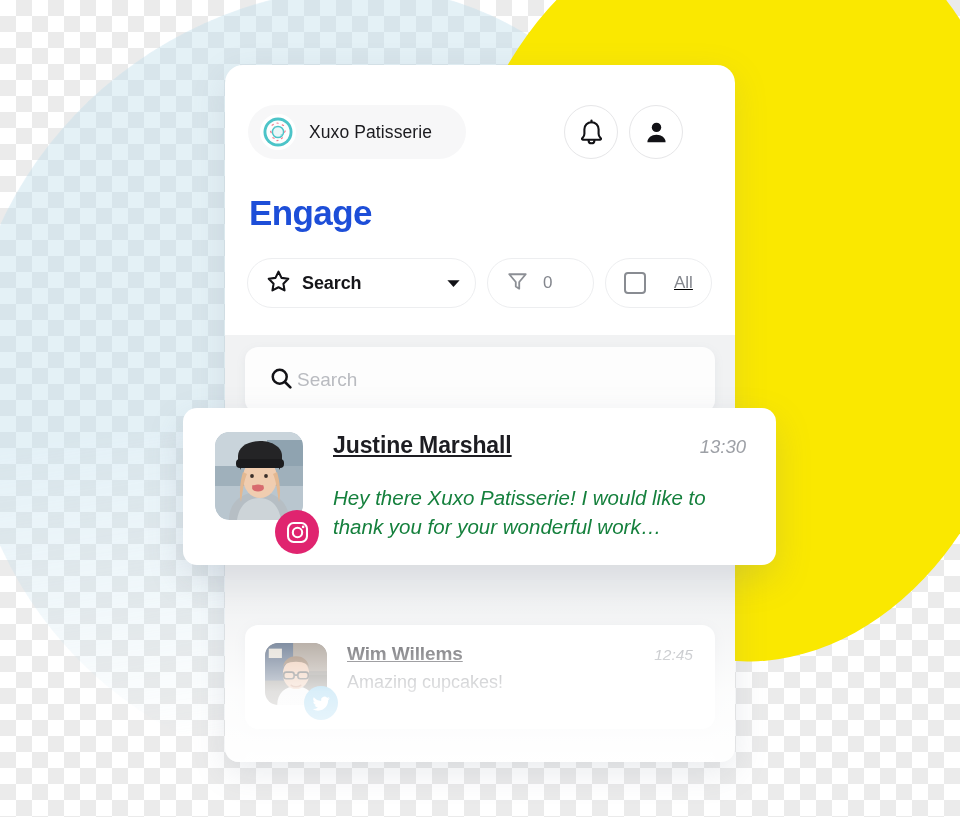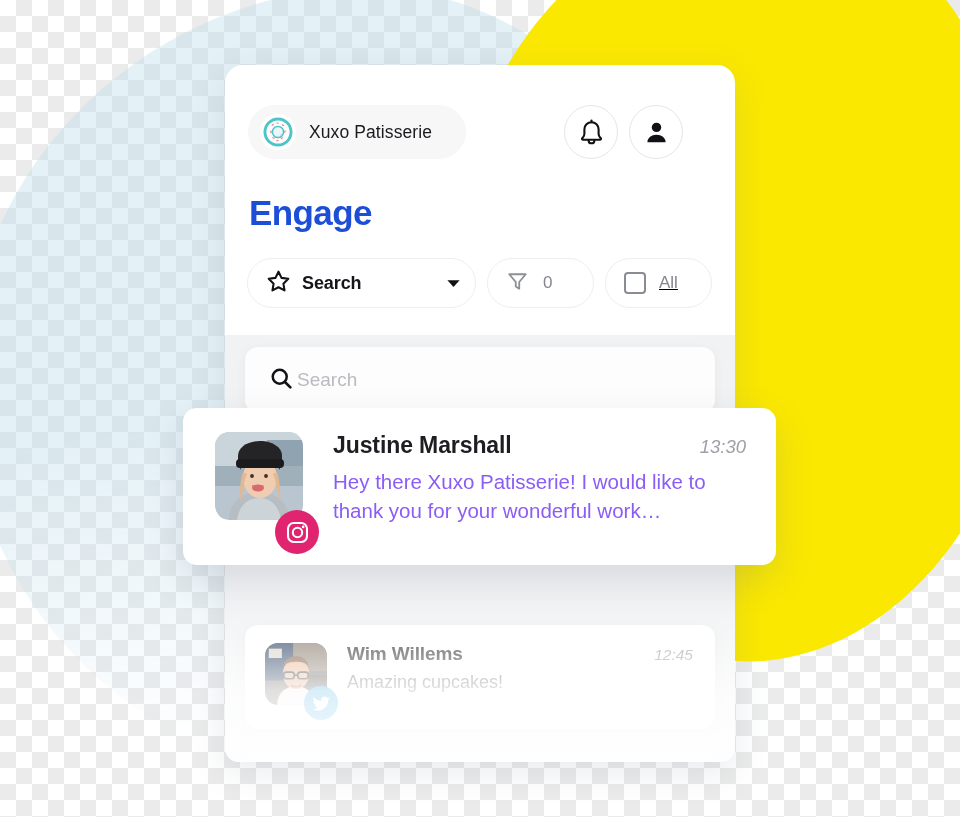--- a/index.html
+++ b/index.html
@@ -140,21 +140,21 @@
     align-items: center;
     box-sizing: border-box;
     padding: 0 18px;
     gap: 11px;
   }
   .pill-starred { width: 229px; padding-right: 14px; }
   .pill-label-strong { font-size: 18px; font-weight: 700; color: #16161a; letter-spacing: -.1px; }
   .pill-label-muted  { font-size: 17px; color: #83868d; }
   .caret { margin-left: auto; }
   .pill-filter { width: 107px; justify-content: flex-start; gap: 14px; }
-  .pill-all    { width: 107px; justify-content: flex-start; gap: 13px; text-decoration: underline; }
+  .pill-all    { width: 107px; justify-content: flex-start; gap: 28px; text-decoration: underline; }
   .checkbox-sq {
     width: 22px; height: 22px;
     border: 2.2px solid #898c92;
     border-radius: 4px;
     box-sizing: border-box;
     flex: 0 0 auto;
   }
 
   
   .list-area {
@@ -216,21 +216,21 @@
   .badge-instagram { background: #e0246f; }
   .badge-twitter   { background: #45aee3; }
 
   .msg-body { flex: 1 1 auto; min-width: 0; }
   .msg-top {
     display: flex;
     align-items: baseline;
     justify-content: space-between;
     gap: 12px;
   }
-  .msg-name { font-size: 19px; font-weight: 700; color: #2c2c32; letter-spacing: -.1px; }
+  .msg-name { font-size: 19px; font-weight: 700; color: #2c2c32; letter-spacing: -.1px; text-decoration: underline; }
   .msg-time { font-size: 15.5px; color: #9da0a6; white-space: nowrap; font-style: italic; }
   .msg-text {
     margin-top: 5px;
     font-size: 18px;
     color: #6e7178;
     line-height: 1.38;
   }
 
   
   .msg-row-3 { opacity: .30; }
@@ -256,21 +256,21 @@
     box-shadow: 0 14px 36px rgba(110,120,140,.20);
     box-sizing: border-box;
     padding: 24px 30px 24px 32px;
     display: flex;
     gap: 30px;
   }
   .featured-card .avatar { width: 88px; height: 88px; border-radius: 14px; }
   .featured-card .net-badge { width: 44px; height: 44px; right: -16px; bottom: -13px; }
   .featured-card .msg-name { font-size: 23px; color: #1d1d22; }
   .featured-card .msg-time { font-size: 18.5px; color: #9da0a6; }
-  .featured-card .msg-text { font-size: 20.5px; color: #8b5cf6; margin-top: 8px; line-height: 1.42; }
+  .featured-card .msg-text { font-size: 20.5px; color: #15803d; margin-top: 24px; line-height: 1.42; font-style: italic; }
 </style>
 </head>
 <body>
 
 <div id="stage">
 
   <div class="blob-blue"></div>
   <div class="blob-yellow"></div>
 
   <div class="panel">

